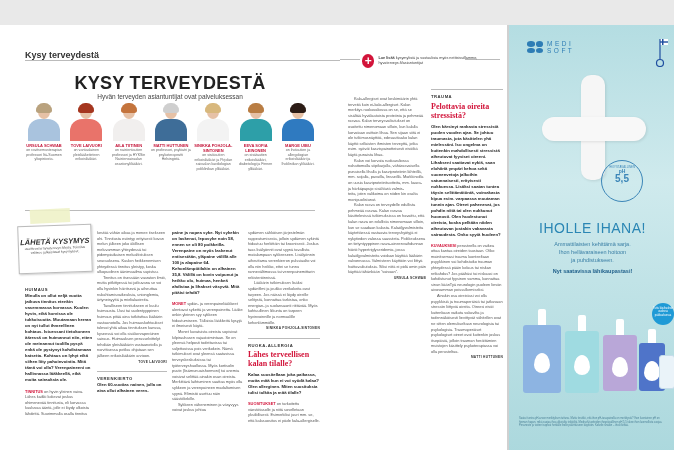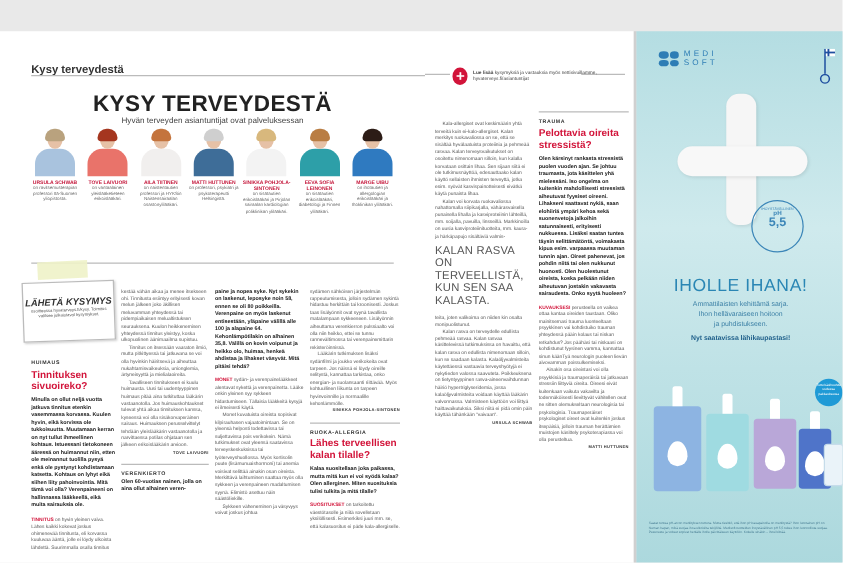--- a/index.html
+++ b/index.html
@@ -18,21 +18,21 @@
   .photo .head{position:absolute;left:13px;top:2px;width:12px;height:14px;border-radius:50%;background:#e6c1a6;}
   .photo .hair{position:absolute;left:11px;top:0;width:16px;height:10px;border-radius:8px 8px 3px 3px;}
   .photo .body{position:absolute;left:3px;top:16px;width:32px;height:22px;border-radius:12px 12px 0 0;}
   .ename{font-size:4px;font-weight:bold;color:#c4163a;margin-top:2px;line-height:5px;text-transform:uppercase;}
   .edesc{font-size:3.6px;color:#666;line-height:4.6px;}
   .mid-rule{position:absolute;left:25px;top:185px;width:290px;height:1px;background:#bbb;}
   .col{position:absolute;font-size:3.9px;line-height:5.6px;color:#555;}
   .col p{margin:0;}
   .ind{text-indent:6px;}
   .kicker{font-size:4.2px;font-weight:bold;color:#333;letter-spacing:0.5px;margin-top:4px;}
-  .qhead{font-size:8px;font-weight:bold;color:#d2143a;line-height:9px;margin:2px 0 4px;}
+  .qhead{font-size:8px;font-weight:bold;color:#d2143a;line-height:9px;margin:2px 0 4px;font-family:Liberation Serif, serif;}
   .q{font-size:4.3px;font-weight:bold;color:#222;line-height:6px;}
   .red{color:#d2143a;font-weight:bold;}
   .sig{text-align:right;font-size:3.2px;font-weight:bold;color:#333;letter-spacing:0.3px;margin-top:1px;}
   .hr{height:1px;background:#bbb;margin:6px 0 3px;}
   .sendbox{position:absolute;left:18px;top:200px;width:72px;height:46px;border:1px solid #bbb;background:#fff;box-shadow:1px 1px 2px rgba(0,0,0,0.2);transform:rotate(-2deg);text-align:center;}
   .tape{position:absolute;left:30px;top:184px;width:40px;height:14px;background:#eef2c8;transform:rotate(-3deg);opacity:0.9;}
   .sendtitle{font-style:italic;font-weight:bold;font-size:7.5px;margin-top:11px;color:#333;}
   .sendsub{font-size:3.4px;color:#555;line-height:4.4px;padding:0 4px;}
   .footer{position:absolute;left:15px;top:432px;font-size:3.8px;color:#666;}
   .footer b{color:#222;}
@@ -139,21 +139,20 @@
   <div class="mid-rule"></div>
 
   <div class="tape"></div>
   <div class="sendbox">
     <div class="sendtitle">LÄHETÄ KYSYMYS</div>
     <div class="sendsub">osoitteessa hyvaterveys.fi/kysy. Toimitus valitsee julkaistavat kysymykset.</div>
   </div>
 
   <div class="col" style="left:25px;top:258px;width:68px;">
     <div class="kicker">HUIMAUS</div>
-    <div class="qhead">Tinnituksen sivuoireko?</div>
     <p class="q">Minulla on ollut neljä vuotta jatkuva tinnitus etenkin vasemmassa korvassa. Kuulen hyvin, eikä korvissa ole tukkoisuutta. Muutamaan kerran on nyt tullut ihmeellinen kohtaus. Istuessani tietokoneen ääressä on huimannut niin, etten ole meinannut tuolilla pysyä enkä ole pystynyt kohdistamaan katsetta. Kohtaus on lyhyt eikä siihen liity pahoinvointia. Mitä tämä voi olla? Verenpaineeni on hallinnassa lääkkeellä, eikä muita sairauksia ole.</p>
     <p style="margin-top:6px;"><span class="red">TINNITUS</span><span> on hyvin yleinen vaiva. Lähes kaikki kokevat joskus ohimenevää tinnitusta, eli korvassa kuuluvaa ääntä, jolle ei löydy ulkoista lähdettä. Suurimmalla osalla tinnitus</span></p>
   </div>
 
   <div class="col" style="left:97px;top:205px;width:70px;">
     <p>kestää vähän aikaa ja menee itsekseen ohi. Tinnitusta esiintyy erityisesti kovan melun jälkeen joko äkillisen meluvamman yhteydessä tai pidempiaikaisen melualtistuksen seurauksena. Kuulon heikkenemisen yhteydessä tinnitus yleistyy, koska ulkopuolinen äänimaailma supistuu.</p>
     <p class="ind">Tinnitus on itsessään vaaraton ilmiö, mutta pitkittyessä tai jatkuvana se voi olla hyvinkin häiritsevä ja aiheuttaa nukahtamisvaikeuksia, unionglemia, ärtyneisyyttä ja mielialaoireita.</p>
     <p class="ind">Tavalliseen tinnitukseen ei kuulu huimausta. Uusi tai uudentyyppinen huimaus pitää aina tutkituttaa lääkärin vastaanotolla. Jos huimauskohtaukset tulevat yhtä aikaa tinnituksen kanssa, kyseessä voi olla sisäkorvaperäinen sairaus. Huimauksen perusselvittelyt tehdään yleislääkärin vastaanotolla ja narvittaessa potilas ohjataan sen jälkeen erikoislääkärin arvioon.</p>
     <div class="sig">TOVE LAIVUORI</div>
     <div class="hr"></div>
@@ -186,21 +185,20 @@
   <div class="rrule" style="left:0;width:20px;"></div>
   <div class="rrule" style="left:125px;width:35px;"></div>
   <div class="readmore">
     <div class="plus">+</div>
     <div class="readtxt"><b>Lue lisää</b><span> kysymyksiä ja vastauksia myös nettisivuillamme, hyvaterveys.fi/asiantuntijat</span></div>
   </div>
 
   <div class="col" style="left:8px;top:71px;width:78px;">
     <p class="ind">Kala-allergiset ovat keskimäärin yhtä terveitä kuin ei-kalo-allergiset. Kalan merkitys ruokavaliossa on se, että se sisältää hyvälaatuista proteiinia ja pehmeää rasvaa. Kalan terveysvaikutukset on osoitettu nimenomaan silloin, kun kalalla korvataan osittain lihaa. Sen sijaan siitä ei ole tutkimusnäyttöä, edesauttaako kalan käyttö sellaisten ihmisten terveyttä, jotka esim. syövät kasvispainotteisesti eivätkä käytä punaista lihaa.</p>
     <p class="ind">Kalan voi korvata ruokavaliossa nahattomalla siipikarjalla, vähärasvaisella punaisella lihalla ja kasviproteiinin lähteillä, mm. soijalla, pavuilla, linsseillä. Markkinoilla on uusia kasviproteiinituotteita, mm. kaura- ja härkäpapujo sisältäviä valmis-</p>
-    <div class="pull">KALAN RASVA ON TERVEELLISTÄ, KUN SEN SAA KALASTA.</div>
     <p>teita, joten valikoima on niiden kin osalta monipuolistunut.</p>
     <p class="ind">Kalan rasva on terveydelle edullista pehmeää rasvaa. Kalan rasvaa käsittelevissä tutkimuksissa on havaittu, että kalan rasva on edullista nimenomaan silloin, kun se saadaan kalasta. Kalaöljyvalmisteita käytettäessä vastaavia terveyshyötyjä ei nykytiedon valossa saavuteta. Poikkeuksena on tietyntyyppinen rasva-aineenvaihdunnan häiriö hypertriglyseridemia, jossa kalaöljyvalmisteita voidaan käyttää lääkärin valvonnassa. Valmisteen käyttöön voi liittyä haittavaikutuksia. Siksi niitä ei pidä omin päin käyttää tähänkään "vaivaan".</p>
     <div class="sig">URSULA SCHWAB</div>
   </div>
 
   <div class="col" style="left:91px;top:64px;width:72px;">
     <div class="hr" style="margin-top:0;"></div>
     <div class="kicker">TRAUMA</div>
     <div class="qhead">Pelottavia oireita stressistä?</div>
     <p class="q">Olen kärsinyt rankasta stressistä puolen vuoden ajan. Se johtuu traumasta, jota käsittelen yhä mielessäni. Iso ongelma on kuitenkin mahdollisesti stressistä aiheutuvat fyysiset oireeni. Lihakseni saattavat nykiä, saan elohiiriä ympäri kehoa sekä suonenvetoja jalkoihin satunnaisesti, erityisesti nukkuessa. Lisäksi saatan tuntea täysin selittämätöntä, voimakasta kipua esim. varpaassa muutaman tunnin ajan. Oireet pahenevat, jos pohdin niitä tai olen nukkunut huonosti. Olen huolestunut oireista, koska pelkään niiden aiheutuvan jostakin vakavasta sairaudesta. Onko syytä huoleen?</p>

